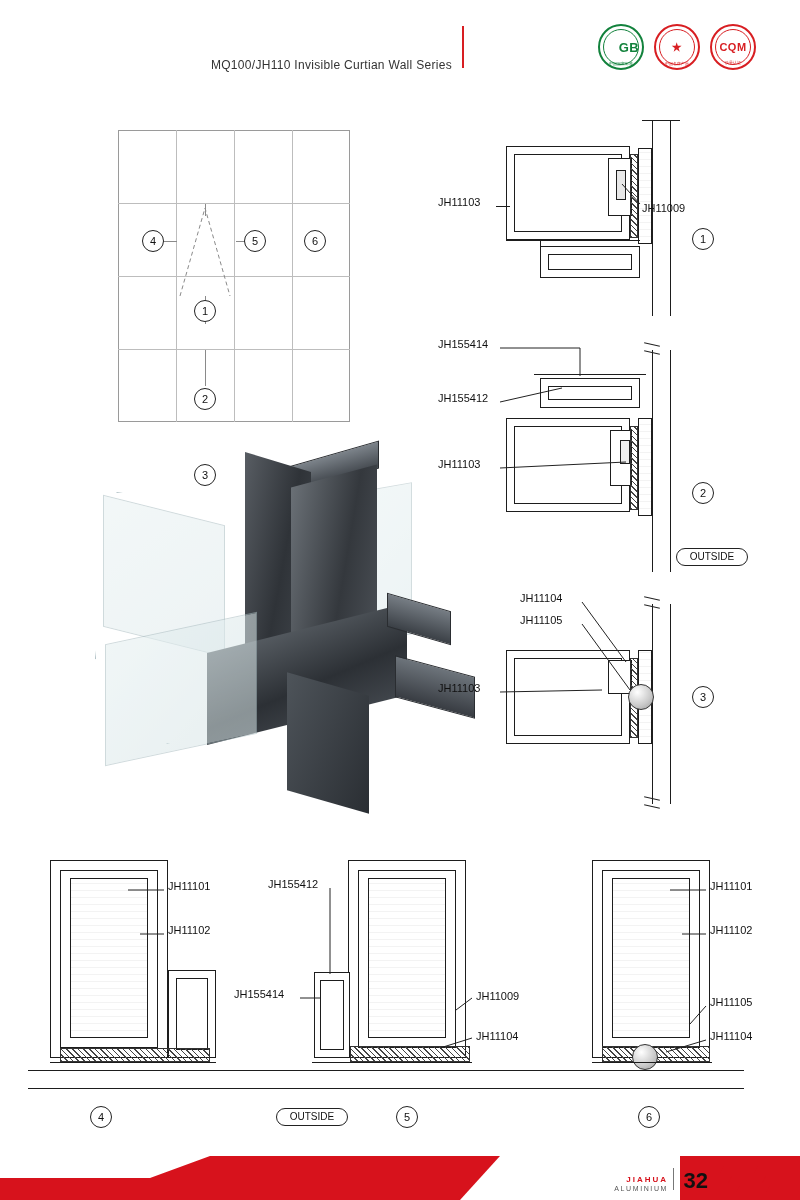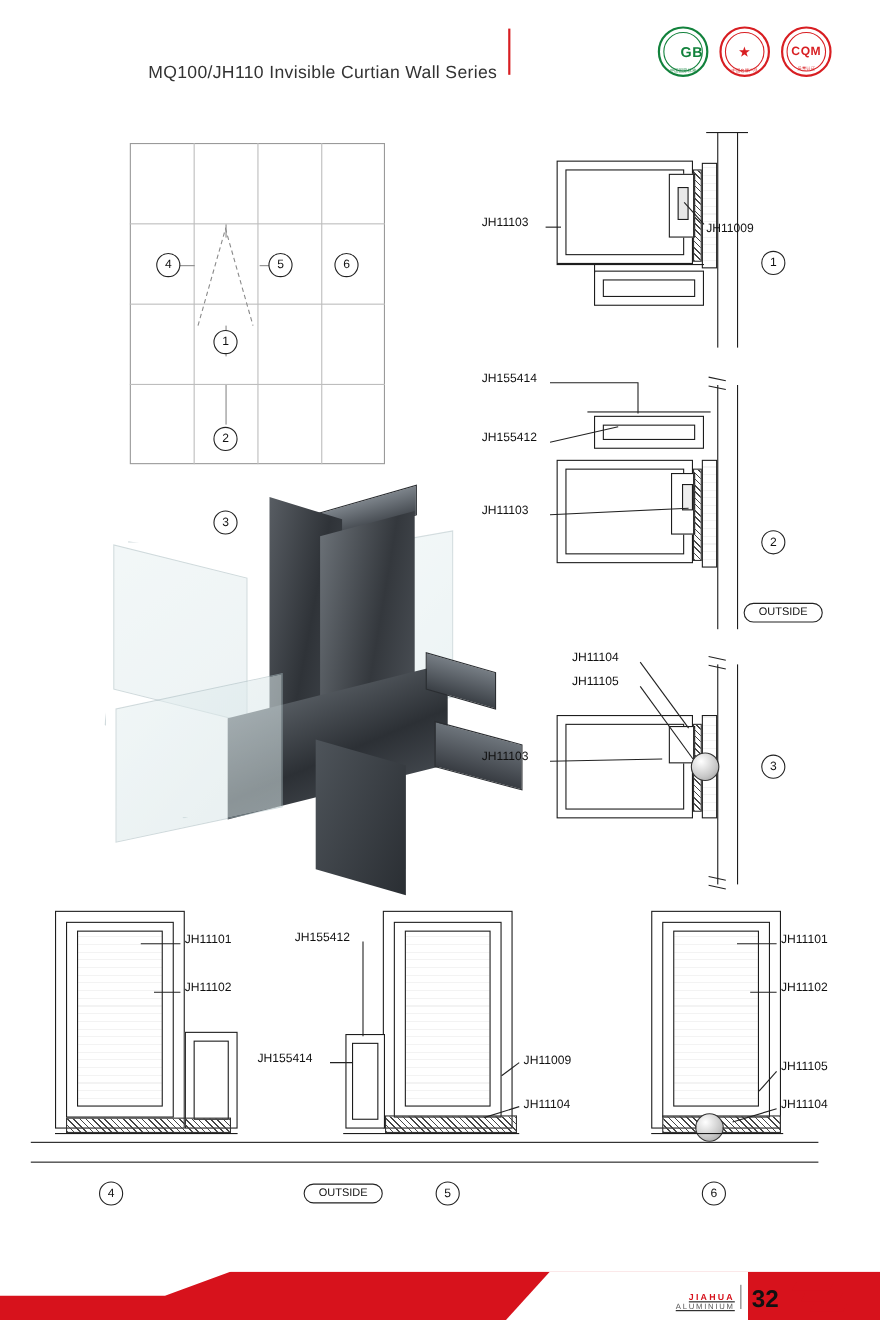--- a/index.html
+++ b/index.html
@@ -15,21 +15,21 @@
 
   
   .header{position:absolute;left:0;top:0;width:800px;height:96px;}
   .title-cn{
     position:absolute;right:348px;top:28px;
     font-size:20px;font-weight:bold;letter-spacing:0.5px;
     white-space:nowrap;text-align:right;
   }
   .title-en{
     position:absolute;right:348px;top:58px;
-    font-size:16px;color:#333;white-space:nowrap;text-align:center;
+    font-size:12px;color:#333;white-space:nowrap;text-align:center;
     letter-spacing:0.3px;
   }
   .title-rule{
     position:absolute;right:336px;top:26px;width:2px;height:42px;background:#d81e22;
   }
   .badges{position:absolute;right:32px;top:24px;width:300px;height:48px;}
   .badge{position:absolute;top:0;width:46px;height:46px;}
   .badge.b1{left:130px;}
   .badge.b2{left:186px;}
   .badge.b3{left:242px;}
@@ -158,36 +158,36 @@
     background:radial-gradient(circle at 35% 30%,#fff,#c9c9c9 60%,#9a9a9a);
   }
   .brk{position:absolute;width:16px;height:10px;}
   .brk:before,.brk:after{
     content:"";position:absolute;width:16px;height:1px;background:#222;
   }
   .brk:before{top:0;transform:rotate(12deg);}
   .brk:after{top:8px;transform:rotate(12deg);}
 
   
-  .bottom{position:absolute;left:0;top:816px;width:800px;height:290px;}
+  .bottom{position:absolute;left:0;top:848px;width:800px;height:290px;}
 
   
   .footer{position:absolute;left:0;bottom:0;width:800px;height:62px;}
   .footer .redbar{
     position:absolute;left:0;bottom:0;width:800px;height:44px;
     background:#d7121c;
     clip-path:polygon(0 22px,150px 22px,210px 0,800px 0,800px 44px,0 44px);
   }
   .footer .whitewedge{
     position:absolute;right:120px;bottom:0;width:220px;height:44px;
     background:#fff;
     clip-path:polygon(40px 0,220px 0,220px 44px,0 44px);
   }
   .brand{
-    position:absolute;right:132px;bottom:8px;text-align:right;line-height:1.05;text-decoration:underline;
+    position:absolute;right:132px;bottom:8px;text-align:right;line-height:1.05;
   }
   .brand .b1{font-size:8px;letter-spacing:2px;color:#d7121c;font-weight:bold;}
   .brand .b2{font-size:7px;letter-spacing:1.6px;color:#555;}
   .pageno{
     position:absolute;right:92px;bottom:6px;font-size:22px;font-weight:bold;color:#111;
   }
   .divsm{position:absolute;right:126px;bottom:10px;width:1px;height:22px;background:#777;}
   .logomark{position:absolute;right:24px;bottom:8px;width:56px;height:30px;}
   .logomark i{position:absolute;display:block;background:#d7121c;}
   .logomark i.s1{left:2px;top:4px;width:34px;height:7px;transform:skewX(-28deg);}

